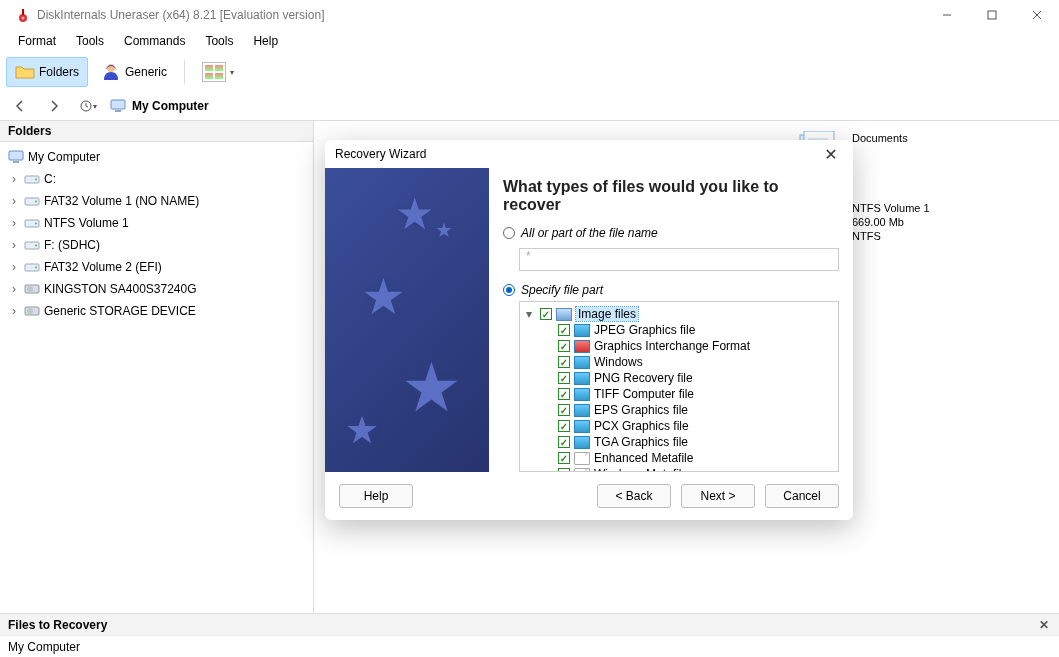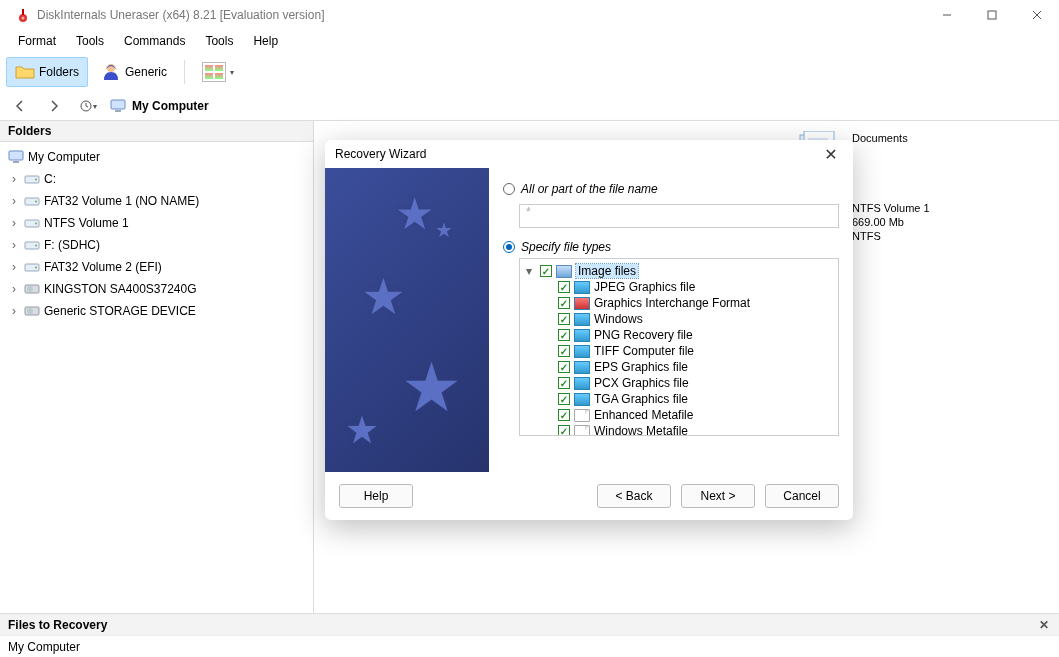--- a/index.html
+++ b/index.html
@@ -350,30 +350,31 @@
     </div>
     <div class="dialog-body">
       <div class="dlg-side">
         <span class="star" style="left:70px;top:20px;font-size:44px">★</span>
         <span class="star" style="left:110px;top:50px;font-size:20px">★</span>
         <span class="star" style="left:36px;top:100px;font-size:50px">★</span>
         <span class="star" style="left:76px;top:180px;font-size:68px">★</span>
         <span class="star" style="left:20px;top:240px;font-size:38px">★</span>
       </div>
       <div class="dlg-main">
+        <div class="dlg-heading">What types of files would you like to recover</div>
 
         <label class="radio-row">
           <span class="radio"></span>
           <span>All or part of the file name</span>
         </label>
         <div class="name-input">*</div>
 
         <label class="radio-row">
           <span class="radio checked"></span>
-          <span>Specify file types</span>
+          <span>Specify file part</span>
         </label>
 
         <div class="type-tree">
           <div class="tt-row">
             <span class="tt-caret">▾</span>
             <span class="tt-check">✓</span>
             <span class="tt-icon folder"></span>
             <span class="tt-label selected">Image files</span>
           </div>
           <div id="types-container">

